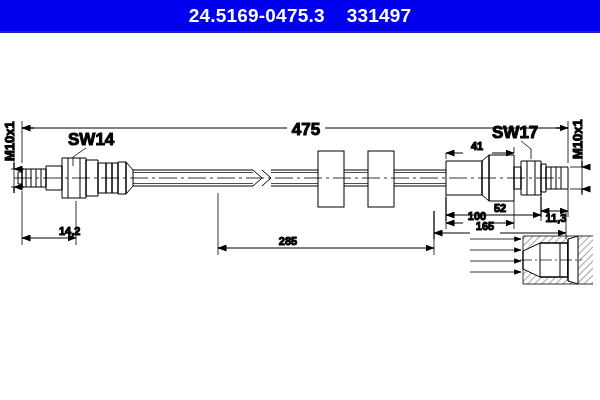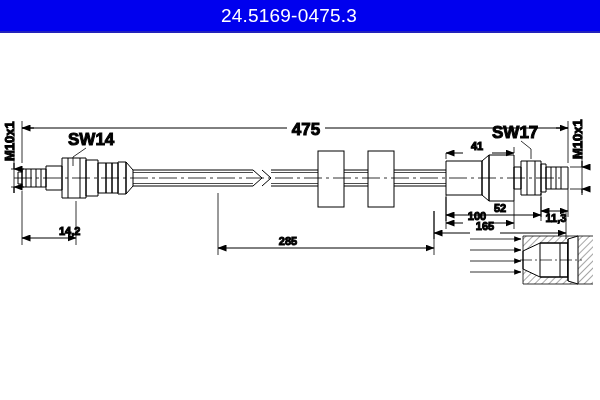--- a/index.html
+++ b/index.html
@@ -24,21 +24,21 @@
     width: 600px;
     height: 31px;
     background: #0000ee;
     display: flex;
     align-items: center;
     justify-content: center;
   }
   #header .htxt {
     color: #ffffff;
     font-family: "Liberation Sans", sans-serif;
-    font-weight: normal;
+    font-weight: bold;
     font-size: 19px;
     letter-spacing: 0.2px;
     white-space: pre;
   }
   #header .gap { display: inline-block; width: 22px; }
   #header-underline {
     position: absolute;
     left: 0; top: 31px;
     width: 600px; height: 2px;
     background: #2222bb;
@@ -62,20 +62,21 @@
   .thread{ font-size: 13px; }
 </style>
 </head>
 <body>
 
 <div id="page">
 
   <div id="header">
     <span class="htxt">24.5169-0475.3</span>
     <span class="gap"></span>
+    <span class="htxt">331497</span>
   </div>
   <div id="header-underline"></div>
 
   <div id="drawing">
   <svg width="600" height="367" viewBox="0 0 600 367" xmlns="http://www.w3.org/2000/svg">
 
     <defs>
       <marker id="arrR" markerWidth="9" markerHeight="7" refX="8.5" refY="3.5" orient="auto">
         <path d="M0,0 L9,3.5 L0,7 z" fill="#000"></path>
       </marker>

